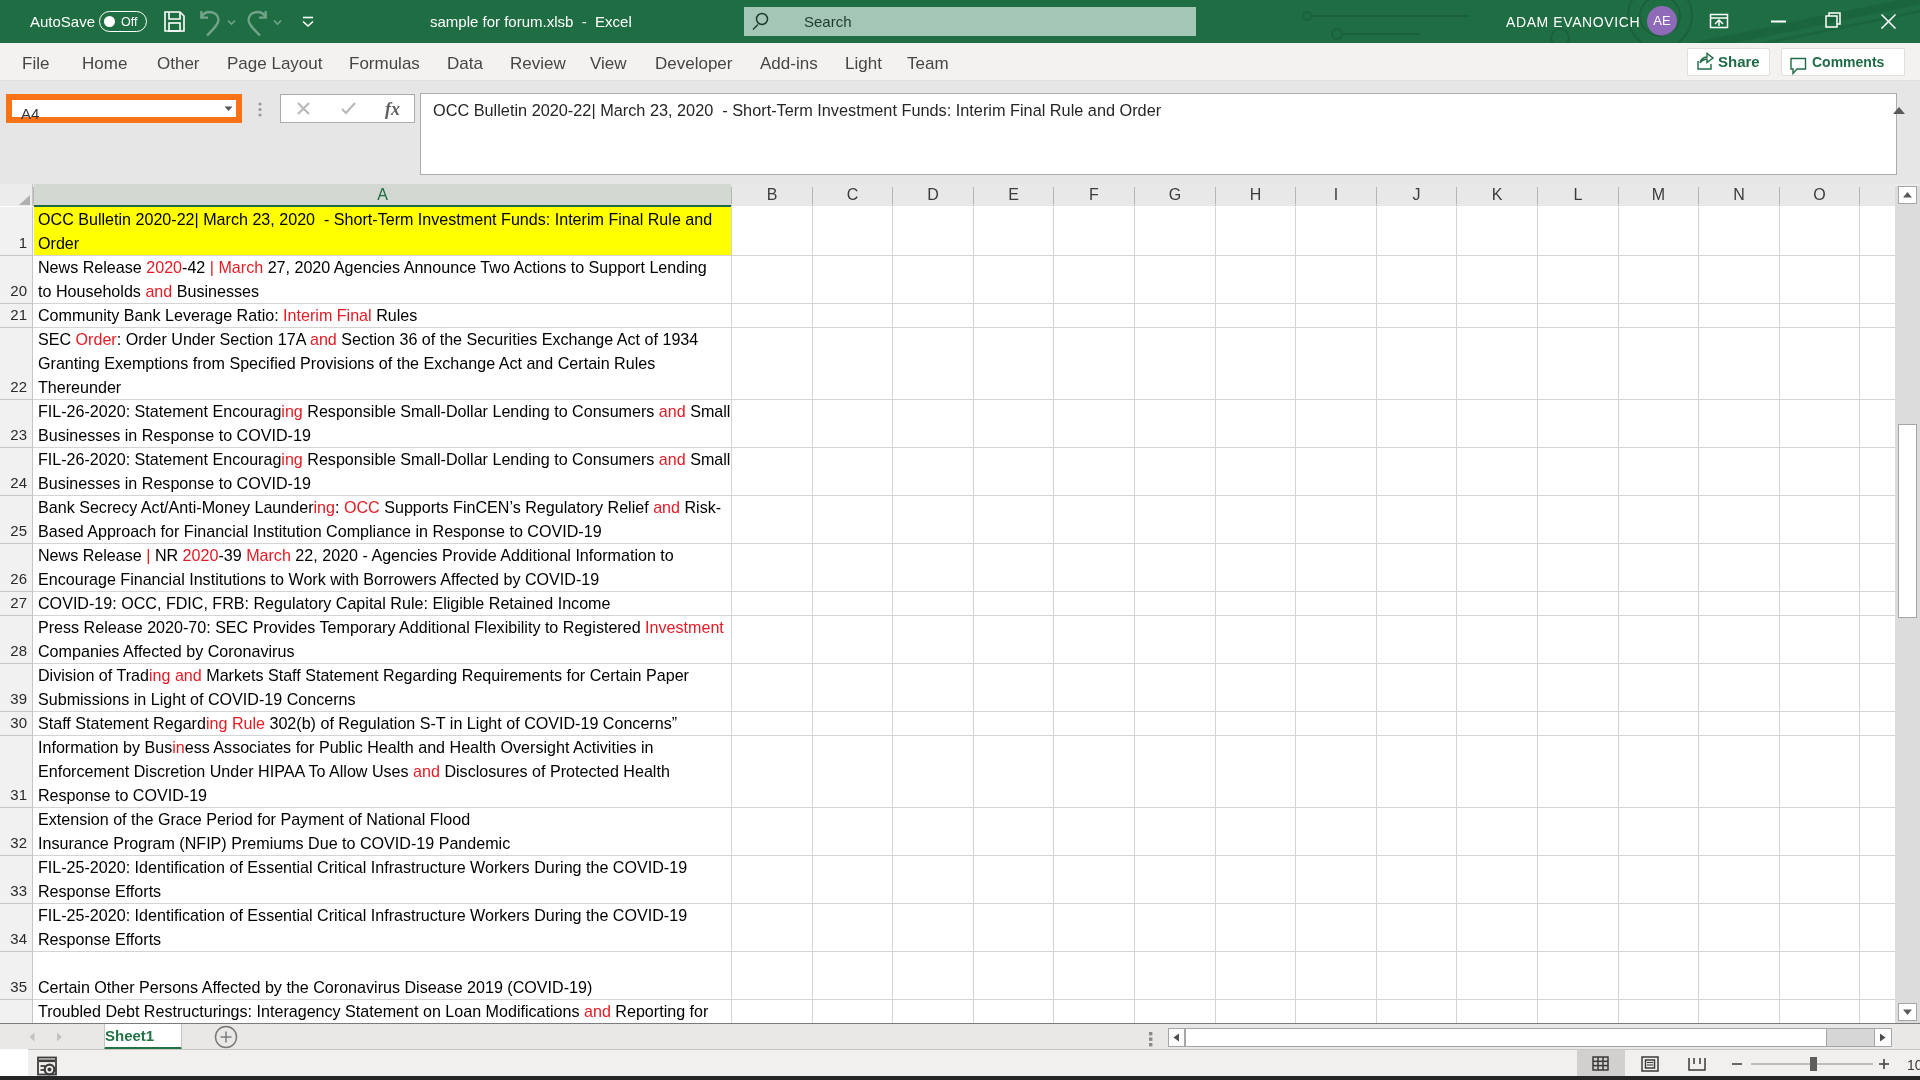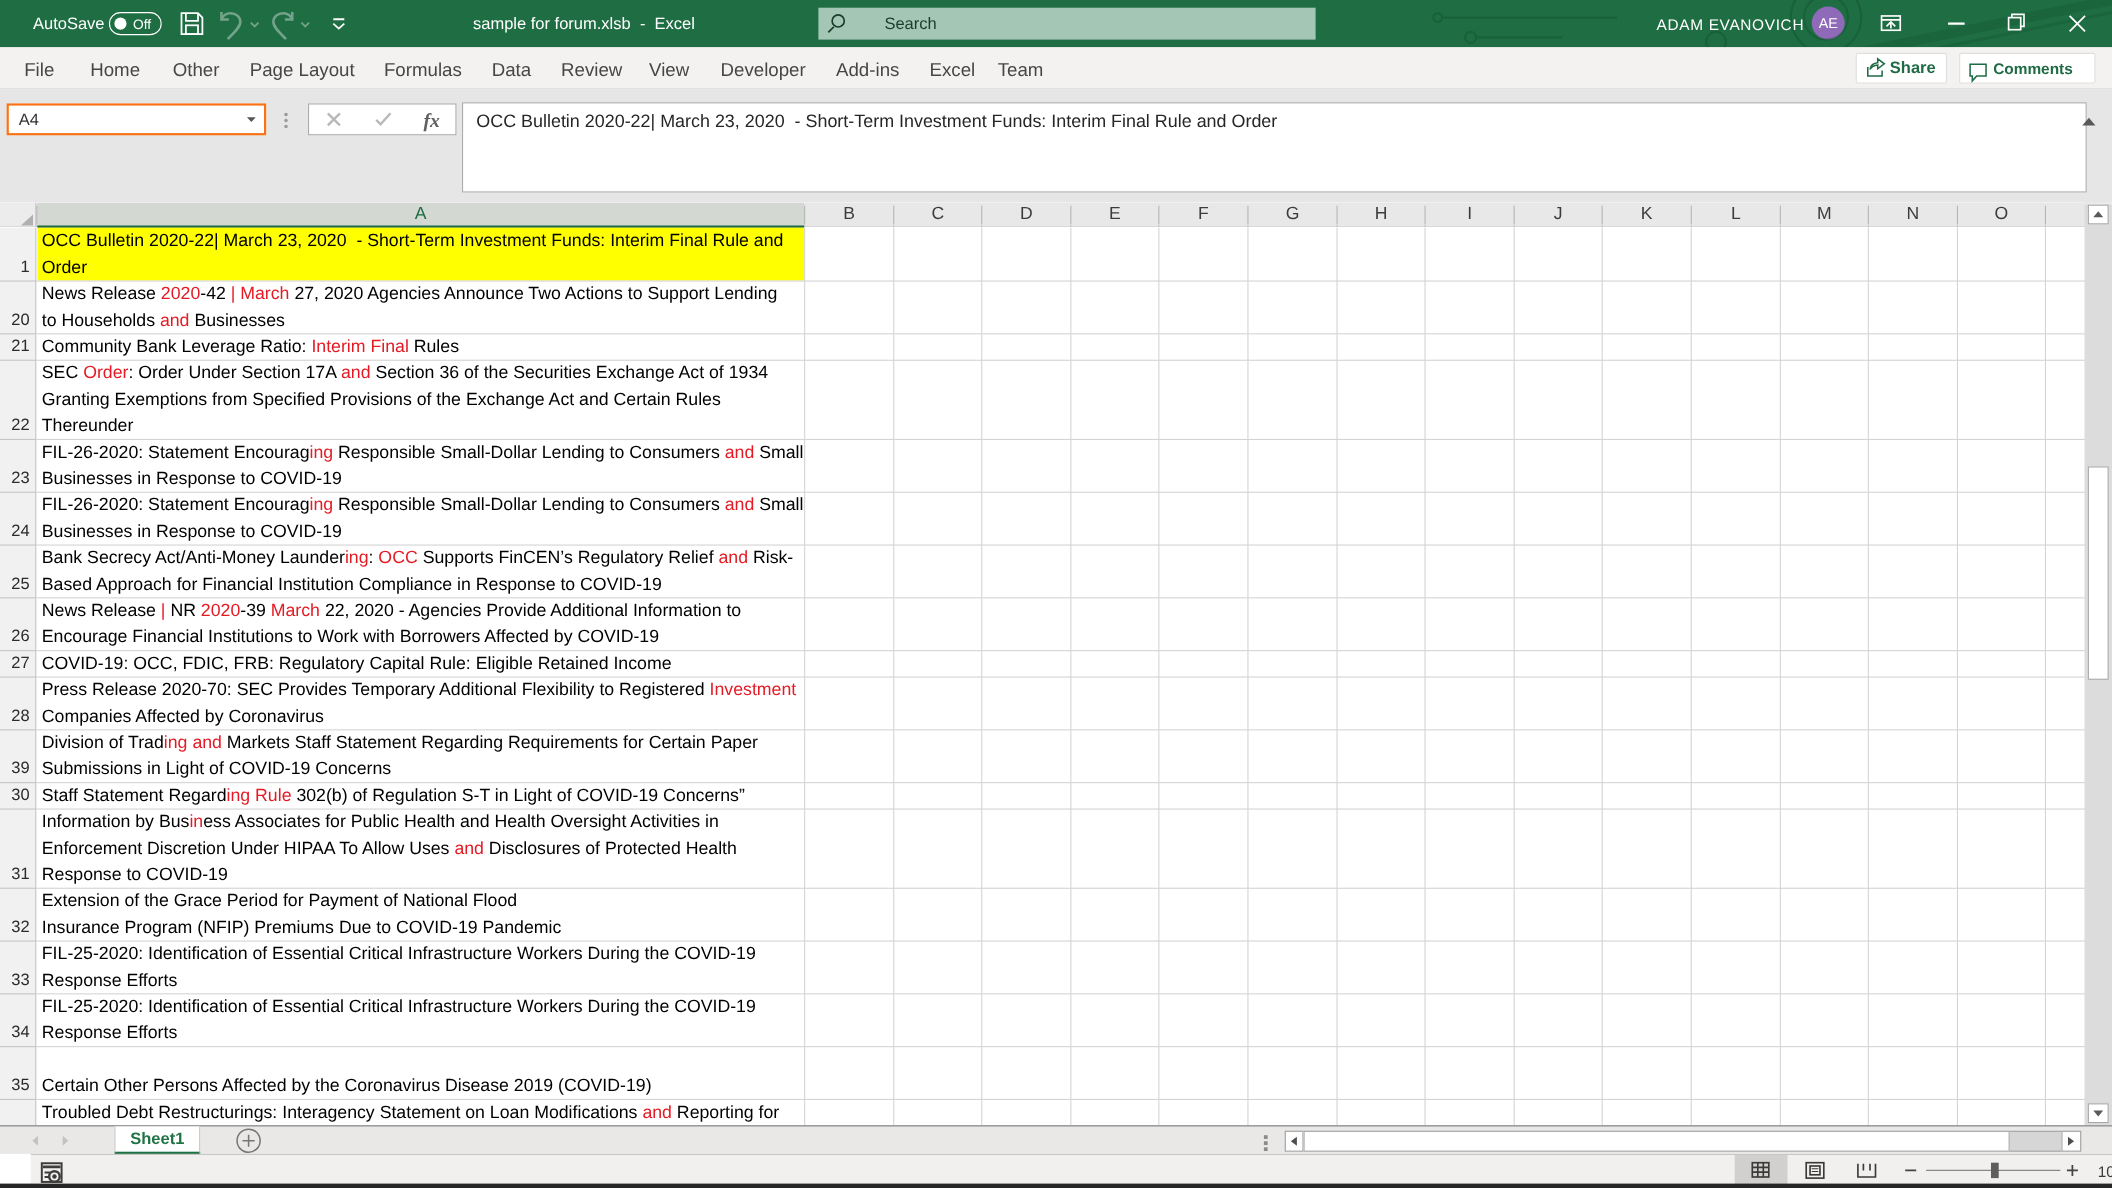--- a/index.html
+++ b/index.html
@@ -21,21 +21,21 @@
 #adam { left:1506px; top:14px; font-size:14px !important; letter-spacing:0.6px; }
 #avatar { left:1647px; top:6px; width:30px; height:30px; border-radius:50%; background:#8f6ab8; color:#fff; font-size:13px; text-align:center; line-height:30px; }
 
 
 #menubar { left:0; top:43px; width:1920px; height:38px; background:#f3f2f1; border-bottom:1px solid #e1dfdd; }
 .menuitem { position:absolute; top:11px; font-size:17px; color:#484644; }
 .gbtn { position:absolute; top:5px; height:28px; background:#fff; border:1px solid #e1dfdd; border-radius:2px; color:#1f6b45; font-weight:bold; font-size:15px; line-height:26px; }
 
 
 #fxstrip { left:0; top:81px; width:1920px; height:103px; background:#e6e6e6; }
-#namebox { left:6px; top:13px; width:236px; height:29px; background:#fff; border:2px solid #f97316; }
+#namebox { left:6px; top:13px; width:236px; height:29px; background:#fff; border:6px solid #f97316; }
 #namebox .nb { position:absolute; left:9px; top:5px; font-size:15px; color:#333; }
 #fxbtns { left:280px; top:13px; width:135px; height:29px; background:#fff; border:1px solid #acacac; }
 #fbar { left:420px; top:12px; width:1477px; height:82px; background:#fff; border:1px solid #acacac; }
 #fbar .ftxt { position:absolute; left:12px; top:7px; font-size:16.3px; color:#262626; white-space:pre; }
 
 
 #grid { left:0; top:184px; width:1896px; height:839px; background:#fff; overflow:hidden; }
 .colhdr { position:absolute; top:0; height:22px; background:#e8e8e8; font-size:16px; color:#3c3c3c; text-align:center; line-height:22px; }
 #hdrA { background:#d3d8d3; color:#1e6b41; border-bottom:2px solid #1e6b41; height:23px !important; }
 .rownum { position:absolute; width:27px; text-align:right; font-size:15px; color:#2b2b2b; }
@@ -134,21 +134,21 @@
   <div class="menuitem" style="left:22px">File</div>
   <div class="menuitem" style="left:82px">Home</div>
   <div class="menuitem" style="left:157px">Other</div>
   <div class="menuitem" style="left:227px">Page Layout</div>
   <div class="menuitem" style="left:349px">Formulas</div>
   <div class="menuitem" style="left:447px">Data</div>
   <div class="menuitem" style="left:510px">Review</div>
   <div class="menuitem" style="left:590px">View</div>
   <div class="menuitem" style="left:655px">Developer</div>
   <div class="menuitem" style="left:760px">Add-ins</div>
-  <div class="menuitem" style="left:845px">Excel</div>
+  <div class="menuitem" style="left:845px">Light</div>
   <div class="menuitem" style="left:907px">Team</div>
   <div class="gbtn" style="left:1687px; width:83px;"><span style="margin-left:30px">Share</span></div>
   <div class="gbtn" style="left:1781px; width:124px; font-size:14px;"><span style="margin-left:30px">Comments</span></div>
   <svg class="abs" style="left:1687px;top:5px" width="220" height="28" viewBox="0 0 220 28">
     <g stroke="#1f6b45" stroke-width="1.4" fill="none">
       <path d="M 11 13 L 11 21 L 24 21 L 24 16"></path>
       <path d="M 13 15 Q 14 9.5 20 9 L 20 5.5 L 26 10 L 20 14.5 L 20 11 Q 15 11.5 13 15 Z"></path>
       <path d="M 104 10.5 L 118.5 10.5 L 118.5 21 L 110 21 L 106 25.5 L 106 21 L 104 21 Z"></path>
     </g>
   </svg>
@@ -377,21 +377,21 @@
     <path d="M 57 8.5 L 62 13 L 57 17.5 Z" fill="#c2c2c2"></path>
     <circle cx="226" cy="13" r="10.5" stroke="#767676" stroke-width="1.4" fill="none"></circle>
     <line x1="220.5" y1="13" x2="231.5" y2="13" stroke="#767676" stroke-width="1.4"></line>
     <line x1="226" y1="7.5" x2="226" y2="18.5" stroke="#767676" stroke-width="1.4"></line>
     <g fill="#8a8a8a">
       <rect x="1149" y="8" width="3.4" height="3.4"></rect>
         <rect x="1149" y="13.5" width="3.4" height="3.4"></rect>
         <rect x="1149" y="19" width="3.4" height="3.4"></rect>
     </g>
   </svg>
-  <div class="abs" style="left:104px;top:0;width:78px;height:26px;background:#fff;border-left:1px solid #c6c6c4;border-right:1px solid #c6c6c4;border-bottom:3px solid #217346;color:#217346;font-weight:bold;font-size:15px;text-align:center;line-height:23px">Sheet1</div>
+  <div class="abs" style="left:104px;top:0;width:78px;height:26px;background:#fff;border-left:1px solid #c6c6c4;border-right:1px solid #c6c6c4;border-bottom:3px solid #217346;color:#217346;font-weight:bold;font-size:15px;line-height:23px">Sheet1</div>
   <div class="abs" style="left:1168px;top:4px;width:724px;height:19px;background:#d6d6d6;border:1px solid #a6a6a6"></div>
   <div class="abs" style="left:1168px;top:4px;width:17px;height:19px;background:#fdfdfd;border:1px solid #a6a6a6"></div>
   <div class="abs" style="left:1185px;top:4px;width:642px;height:19px;background:#fff;border:1px solid #a6a6a6"></div>
   <div class="abs" style="left:1874px;top:4px;width:18px;height:19px;background:#fdfdfd;border:1px solid #a6a6a6"></div>
   <svg class="abs" style="left:0;top:0" width="1920" height="26" viewBox="0 0 1920 26">
     <path d="M 1179 9.5 L 1173.5 13.5 L 1179 17.5 Z" fill="#4d4d4d"></path>
     <path d="M 1880 9.5 L 1885.5 13.5 L 1880 17.5 Z" fill="#4d4d4d"></path>
   </svg>
 </div>
 <div class="abs" id="statusbar">

